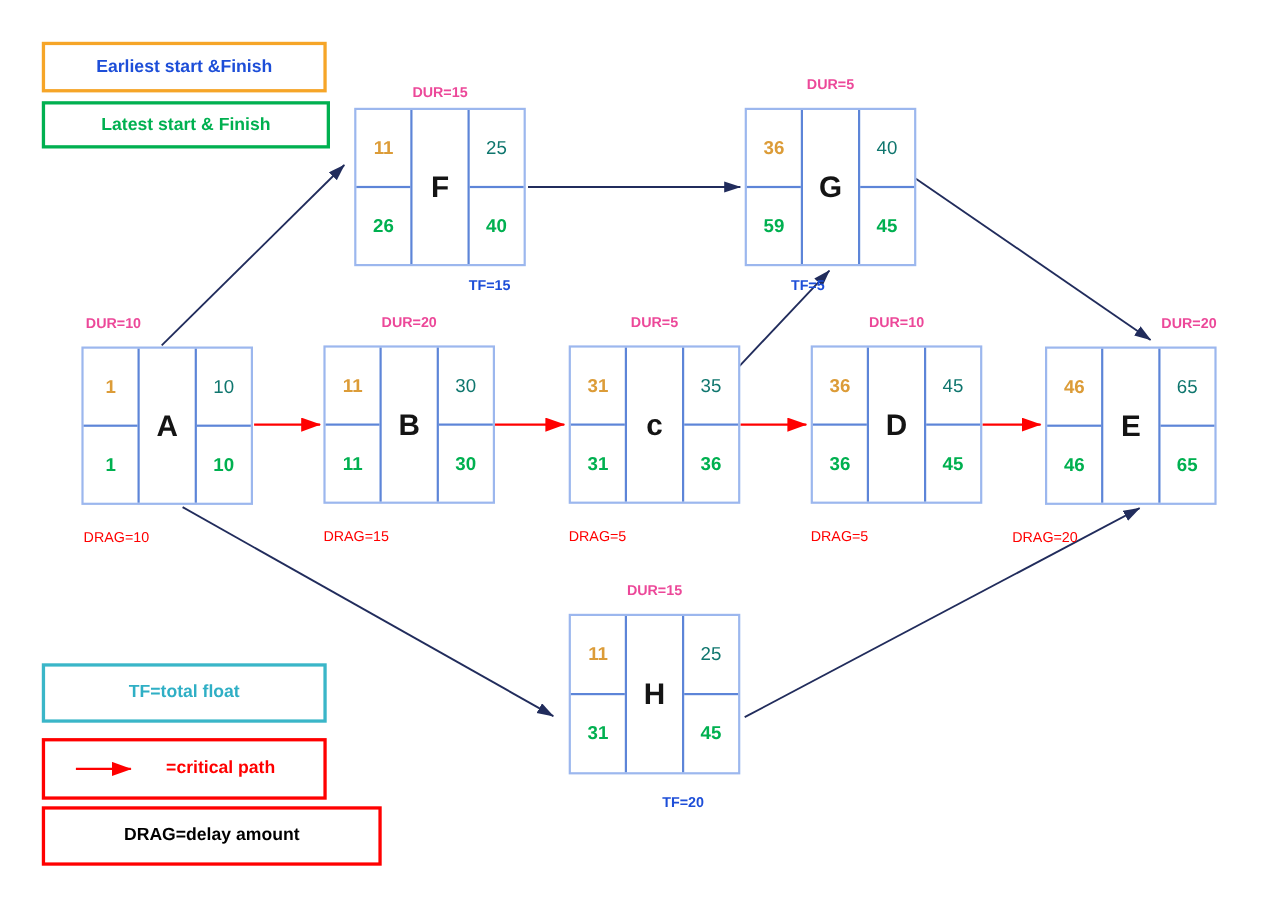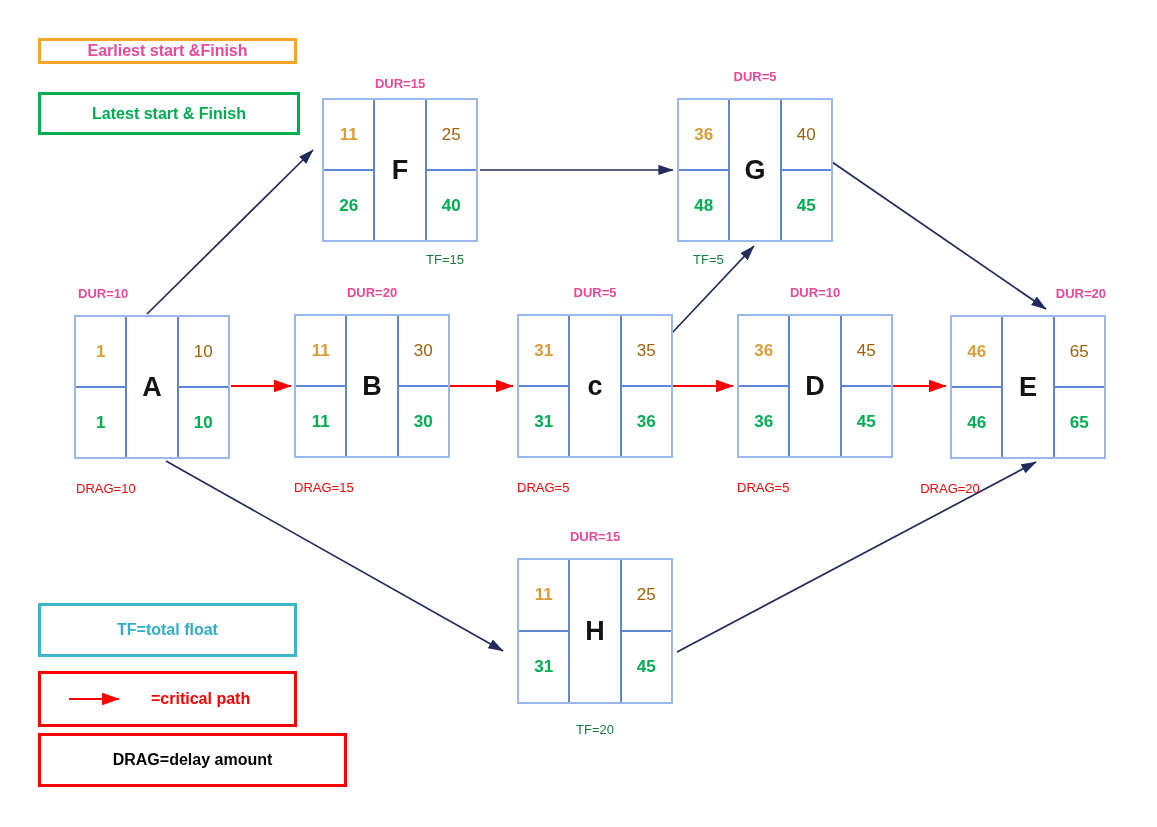--- a/index.html
+++ b/index.html
@@ -6,39 +6,39 @@
   .canvas{position:relative;width:1157px;height:827px;background:#ffffff;overflow:hidden;}
 
   
   .node{position:absolute;width:156px;height:144px;}
   .box{display:flex;width:100%;height:100%;border:2px solid #9cb7ee;background:#ffffff;box-sizing:border-box;}
   .col{flex:1 1 0;display:flex;flex-direction:column;min-width:0;}
   .col.mid{border-left:2px solid #5d85d8;border-right:2px solid #5d85d8;align-items:center;justify-content:center;}
   .half{flex:1 1 0;display:flex;align-items:center;justify-content:center;font-size:17px;font-weight:bold;}
   .col.side .half.top{border-bottom:2px solid #5d85d8;}
   .es{color:#dc9c38;}
-  .ef{color:#a16207;font-weight:normal;}
+  .ef{color:#0f766e;font-weight:normal;}
   .ls,.lf{color:#00b050;border-radius:17px;}
   .letter{font-size:27px;font-weight:bold;color:#141414;line-height:1;}
   .dur{position:absolute;top:-29px;left:0;width:100%;text-align:center;font-size:13px;font-weight:bold;color:#ec4899;white-space:nowrap;}
   .dur.left{text-align:left;padding-left:4px;}
   .dur.right{text-align:right;padding-right:6px;}
   .dur.near{top:-22px;}
   .drag{position:absolute;top:calc(100% + 22px);font-size:13px;font-weight:normal;color:#ff0000;white-space:nowrap;}
   .drag.center{left:0;width:100%;text-align:left;}
   .drag.left{left:2px;}
   .drag.outleft{left:0;transform:translateX(-50%);}
-  .tf{position:absolute;top:calc(100% + 10px);font-size:13px;font-weight:normal;color:#15803d;white-space:nowrap;}
+  .tf{position:absolute;top:calc(100% + 10px);font-size:13px;font-weight:bold;color:#1d4ed8;white-space:nowrap;margin-left:26px;}
   .tf.right{right:14px;}
   .tf.left{left:16px;}
   .tf.center{left:0;width:100%;text-align:center;top:calc(100% + 18px);}
 
   
   .lg{position:absolute;box-sizing:border-box;display:flex;align-items:center;justify-content:center;font-weight:bold;font-size:16px;background:#ffffff;white-space:nowrap;}
-  .lg-earliest{left:38px;top:38px;width:259px;height:26px;border:3px solid #f6a528;color:#ec4899;}
+  .lg-earliest{left:38px;top:38px;width:259px;height:46px;border:3px solid #f6a528;color:#1d4ed8;}
   .lg-latest{left:38px;top:92px;width:262px;height:43px;border:3px solid #00b050;color:#00b050;}
   .lg-tf{left:38px;top:603px;width:259px;height:54px;border:3px solid #3ab6c8;color:#2fafc5;}
   .lg-critical{left:38px;top:671px;width:259px;height:56px;border:3px solid #ff0000;color:#ff0000;justify-content:flex-start;padding-left:24px;}
   .lg-critical .txt{margin-left:14px;}
   .lg-drag{left:38px;top:733px;width:309px;height:54px;border:3px solid #ff0000;color:#000000;}
 
   
   .edges{position:absolute;left:0;top:0;width:1157px;height:827px;pointer-events:none;}
 </style>
 </head>
@@ -185,21 +185,21 @@
         </div>
     </div>
     <div class="tf right">TF=15</div>
   </div>
 
   <div class="node" style="left:677px;top:98px;">
     <div class="dur">DUR=5</div>
     <div class="box">
       <div class="col side">
           <div class="half top es">36</div>
-          <div class="half ls">48</div>
+          <div class="half ls">59</div>
         </div>
       <div class="col mid">
           <span class="letter">G</span>
         </div>
       <div class="col side">
           <div class="half top ef">40</div>
           <div class="half lf">45</div>
         </div>
     </div>
     <div class="tf left">TF=5</div>

